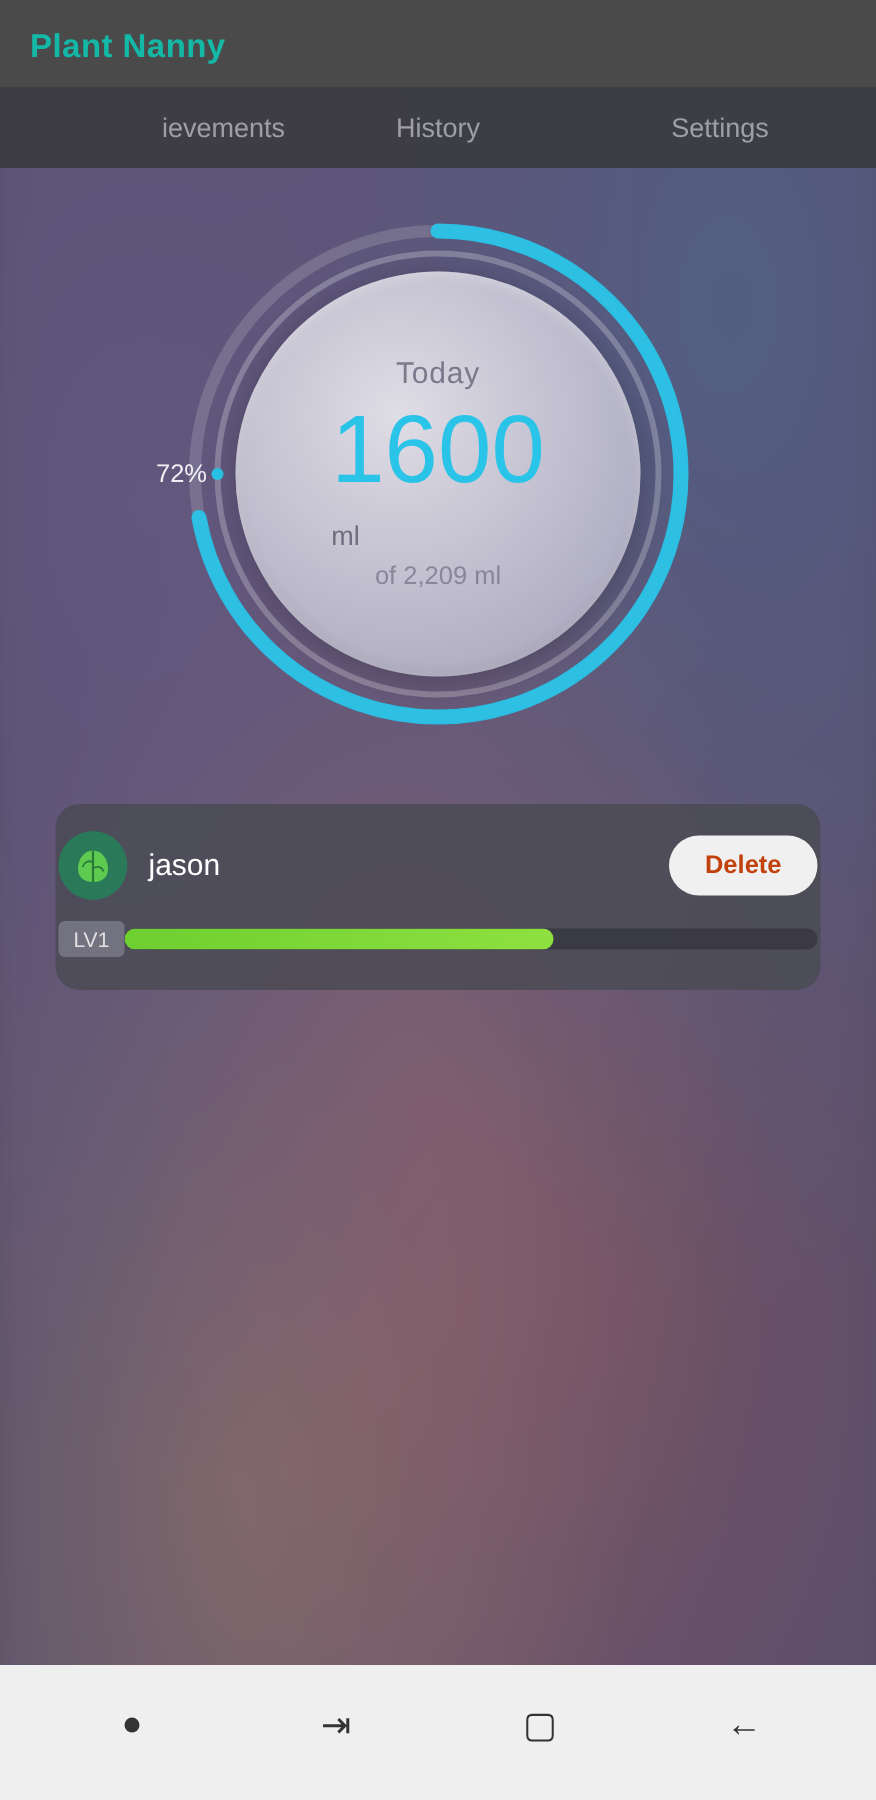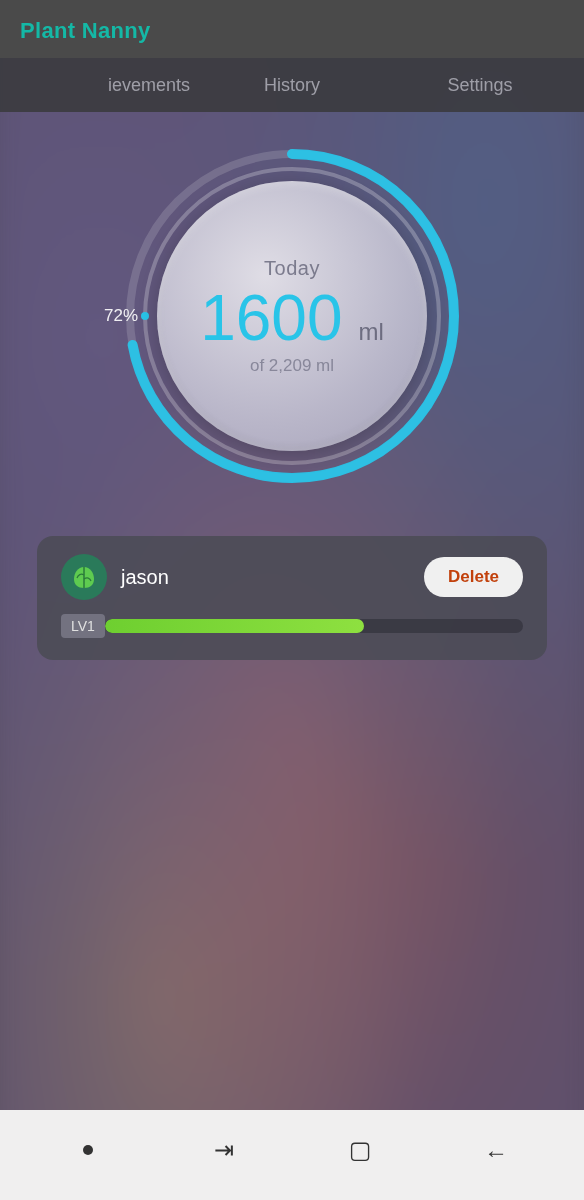--- a/index.html
+++ b/index.html
@@ -140,32 +140,33 @@
       color: rgba(100, 100, 120, 0.8);
       font-size: 20px;
       margin-bottom: 6px;
       letter-spacing: 0.5px;
     }
 
     .circle-value {
       display: flex;
       align-items: baseline;
       gap: 16px;
+      flex-direction: column;
     }
 
     .circle-number {
       color: #29c4e8;
       font-size: 64px;
       font-weight: 300;
       line-height: 1;
     }
 
     .circle-unit {
       color: rgba(100, 100, 120, 0.9);
-      font-size: 24px;
+      font-size: 18px;
       font-weight: 400;
     }
 
     .circle-total {
       color: rgba(120, 120, 140, 0.8);
       font-size: 17px;
       margin-top: 6px;
     }
 
     
@@ -186,21 +187,21 @@
       height: 8px;
       border-radius: 50%;
       background: #29c4e8;
     }
 
     
     .plant-card {
       width: 510px;
       background: rgba(75, 75, 85, 0.88);
       border-radius: 16px;
-      padding: 18px 24px 22px;
+      padding: 18px 2px 22px;
       margin-top: 50px;
     }
 
     .plant-card-top {
       display: flex;
       align-items: center;
       justify-content: space-between;
       margin-bottom: 14px;
     }
 

